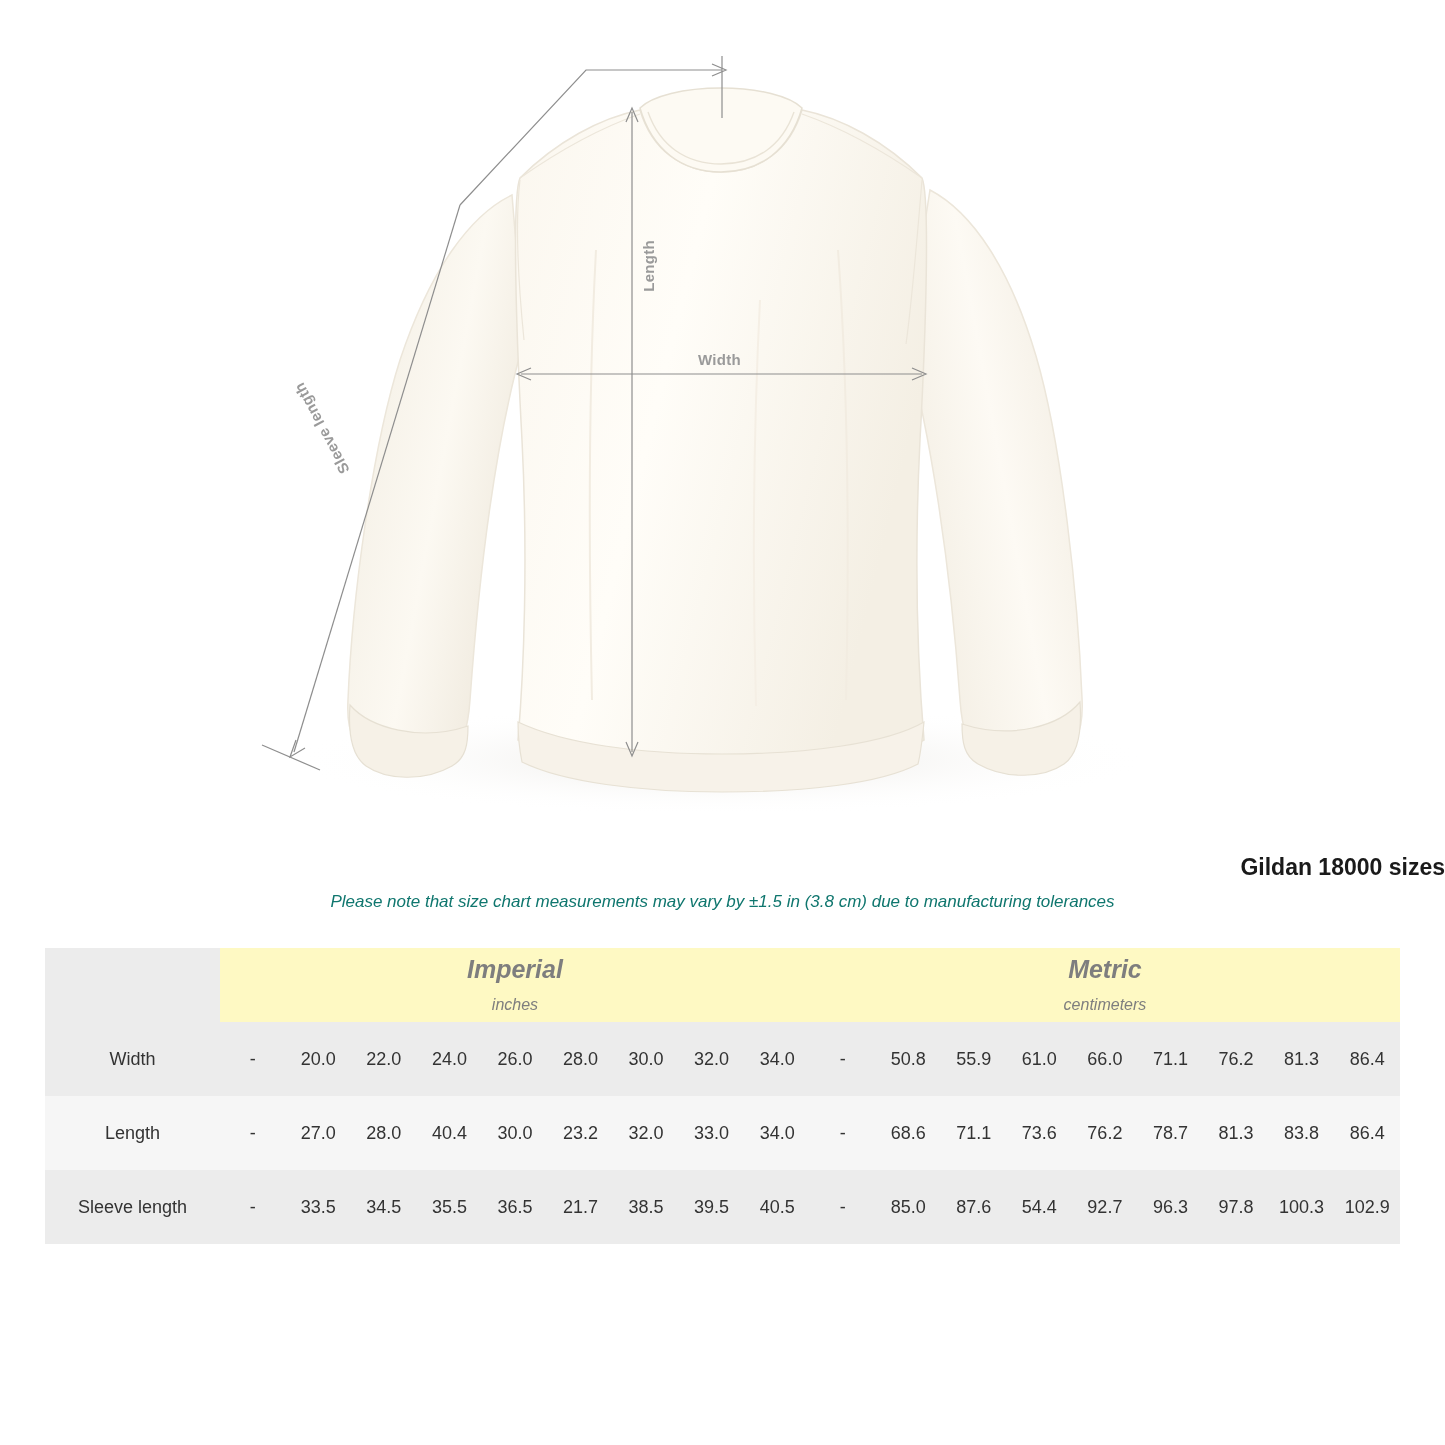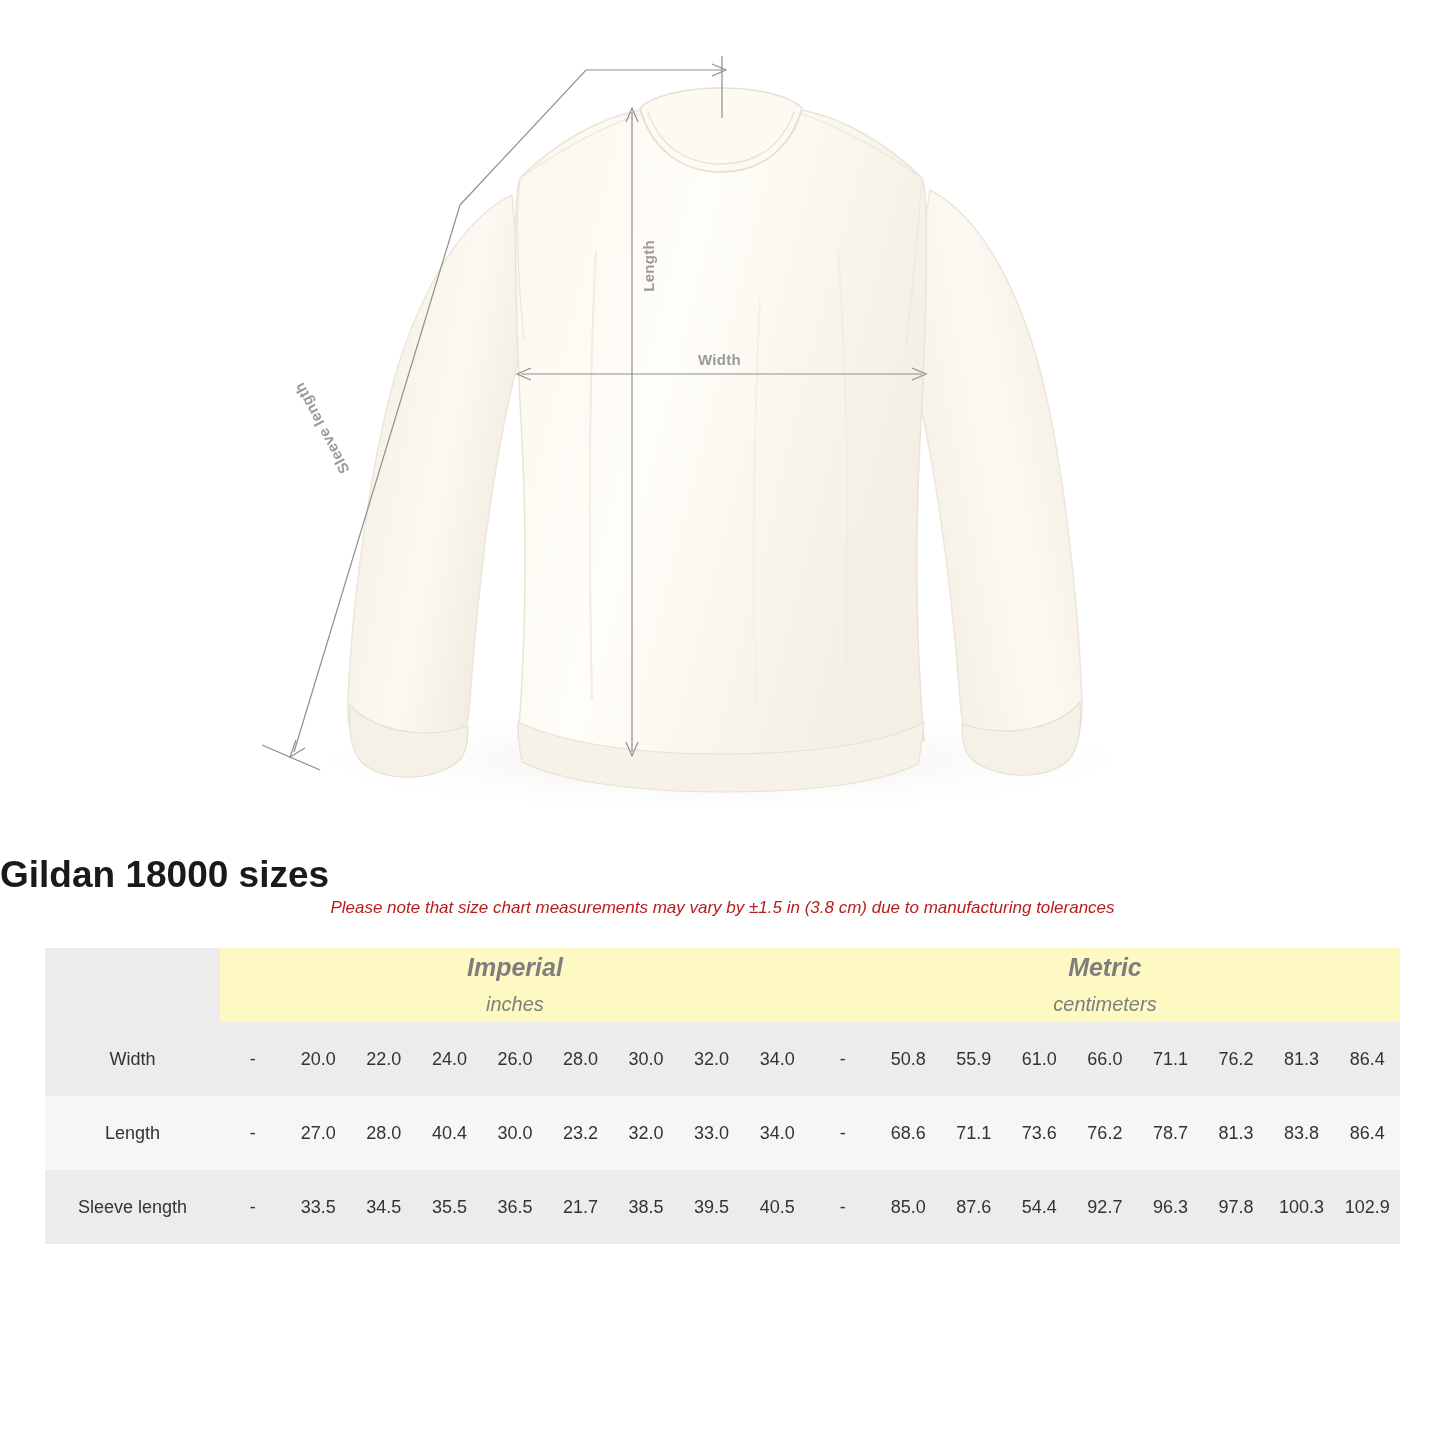--- a/index.html
+++ b/index.html
@@ -52,33 +52,33 @@
   .dim-label.sleeve {
     left: 313px;
     top: 378px;
     writing-mode: vertical-rl;
     transform: rotate(180deg) rotate(-28deg);
     transform-origin: center;
   }
 
   
   .title {
-    text-align: left;
-    font-size: 37px;
+    text-align: right;
+    font-size: 23px;
     font-weight: bold;
     color: #1a1a1a;
     margin: 0;
     padding-top: 24px;
   }
   .subtitle {
     text-align: center;
     font-size: 17px;
     font-style: italic;
-    color: #b91c1c;
-    margin: 2px 0 0 0;
+    color: #0f766e;
+    margin: 11px 0 0 0;
   }
 
   
   .table-wrap {
     position: absolute;
     left: 45px;
     top: 948px;
     width: 1355px;
   }
   table.size-table {
@@ -101,21 +101,21 @@
   }
   .unit-head .unit-name {
     font-size: 25px;
     font-style: italic;
     font-weight: bold;
     color: #7e7e7e;
     display: block;
     line-height: 1.1;
   }
   .unit-head .unit-sub {
-    font-size: 20px;
+    font-size: 16px;
     font-style: italic;
     color: #7e7e7e;
     display: block;
     margin-top: 12px;
   }
   .corner-cell {
     background: #ececec;
   }
   tr.header-row td {
     background: #ffffff;

